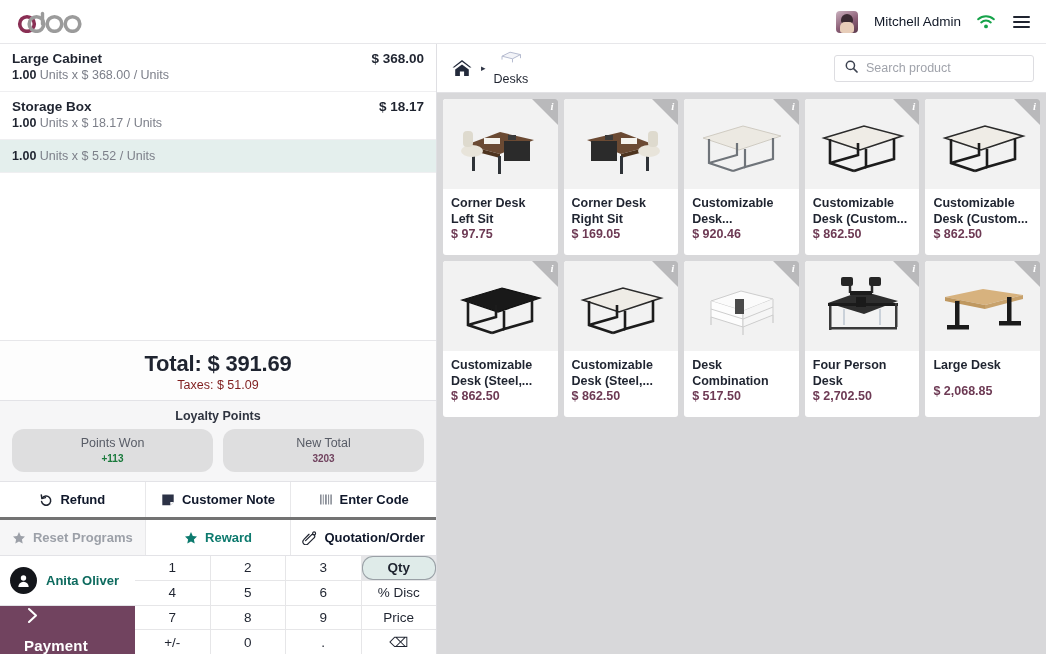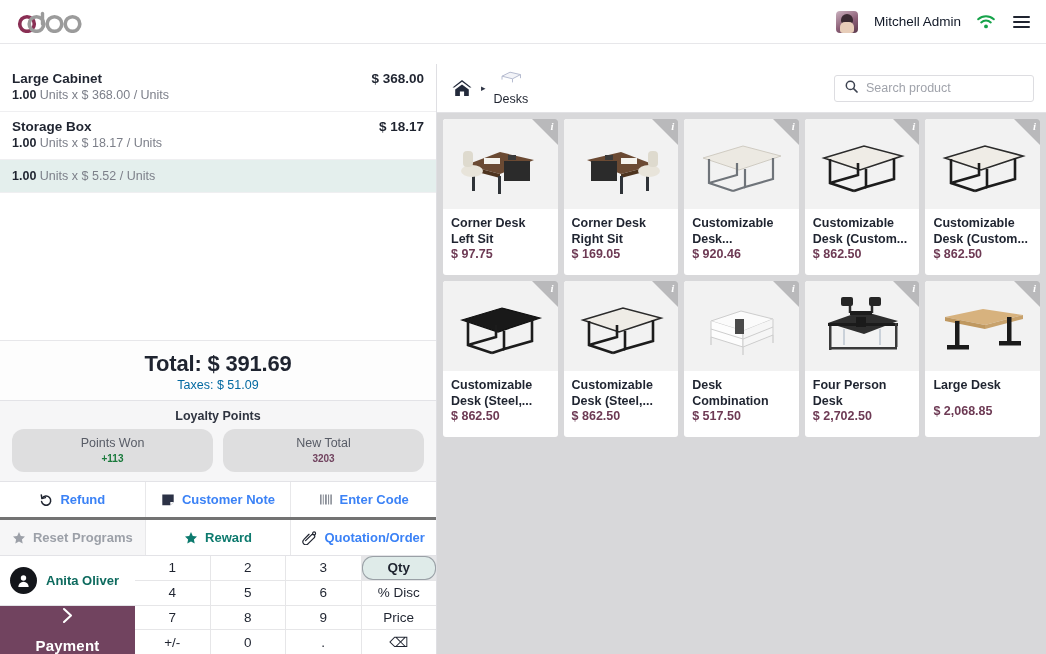--- a/index.html
+++ b/index.html
@@ -34,21 +34,21 @@
   .avatar::after {
     content: ""; position: absolute; left: 4px; top: 11px; width: 14px; height: 11px;
     background: #e7cdb9; border-radius: 5px 5px 3px 3px;
   }
   .user-name { font-size: 13.5px; color: #111827; white-space: nowrap; }
   .wifi-icon { display: flex; align-items: center; }
   .burger { display: flex; flex-direction: column; gap: 3px; cursor: pointer; padding: 2px; }
   .burger i { display: block; width: 17px; height: 2px; background: #1f2430; border-radius: 1px; }
 
   
-  .body-split { flex: 1 1 auto; display: flex; min-height: 0; margin-top: 20px; }
+  .body-split { flex: 1 1 auto; display: flex; min-height: 0; }
 
   
   .left-pane {
     width: 437px; flex: 0 0 437px;
     display: flex; flex-direction: column;
     background: #ffffff;
     border-right: 1px solid #dfdfe3;
     min-height: 0;
   }
   .orderlines { flex: 1 1 auto; overflow: hidden; min-height: 0; }
@@ -65,21 +65,21 @@
   .ol-sub b { color: #1f2430; font-weight: bold; }
 
   .totals {
     flex: 0 0 auto;
     padding: 10px 12px 8px 12px;
     text-align: center;
     border-top: 1px solid #e7e7ea;
     background: #fdfdfd;
   }
   .total-line { font-size: 22px; font-weight: bold; color: #1f2430; letter-spacing: -0.2px; }
-  .taxes-line { font-size: 12.5px; color: #0369a1; margin-top: 1px; }
+  .taxes-line { font-size: 12.5px; color: #7f1d1d; margin-top: 1px; }
 
   .loyalty {
     flex: 0 0 auto; background: #f6f6f7;
     border-top: 1px solid #e3e3e7;
     padding: 5px 12px 9px 12px;
   }
   .loyalty-title { text-align: center; font-size: 12.5px; font-weight: bold; color: #2f3440; padding: 3px 0 6px; }
   .loyalty-cards { display: flex; gap: 10px; }
   .loyalty-card {
     flex: 1 1 0; background: #dededf; border-radius: 12px;
@@ -92,21 +92,21 @@
 
   .action-row {
     flex: 0 0 auto; display: flex;
     border-top: 1px solid #e3e3e7;
     background: #ffffff;
   }
   .action-row.second { background: #ffffff; border-top: 3px solid #737373; }
   .action-btn {
     flex: 1 1 0; height: 35px;
     display: flex; align-items: center; justify-content: center; gap: 7px;
-    font-size: 13px; font-weight: bold; color: #3b82f6;
+    font-size: 13px; font-weight: bold; color: #0f172a;
     border-right: 1px solid #e8e8ea; cursor: pointer;
     white-space: nowrap;
   }
   .action-btn:last-child { border-right: none; }
   .action-btn.disabled { color: #9ca0a8; background: #f6f6f7; cursor: default; }
   .action-btn.teal { color: #0d7a6e; }
   .ab-icon { display: inline-flex; align-items: center; }
 
   
   .bottom-zone { flex: 0 0 auto; display: flex; border-top: 1px solid #e3e3e7; }
@@ -116,22 +116,22 @@
     padding: 0 10px; cursor: pointer; background: #ffffff;
     border-bottom: 1px solid #e3e3e7;
   }
   .cust-avatar {
     width: 27px; height: 27px; border-radius: 50%; background: #14161b;
     display: flex; align-items: center; justify-content: center; flex: 0 0 27px;
   }
   .cust-name { font-size: 13px; font-weight: bold; color: #0d6a5e; white-space: nowrap; overflow: hidden; }
   .payment-btn {
     flex: 1 1 auto; background: #71435f; color: #ffffff;
-    display: flex; flex-direction: column; align-items: center; justify-content: center;
-    gap: 8px; cursor: pointer;
+    display: flex; flex-direction: column; align-items: flex-start; justify-content: center;
+    gap: 8px; cursor: pointer; padding-left: 24px;
   }
   .payment-label { font-size: 15px; font-weight: bold; letter-spacing: .2px; }
 
   .numpad { flex: 1 1 auto; display: grid; grid-template-columns: repeat(4, 1fr); grid-template-rows: repeat(4, 1fr); background: #e6e6e8; gap: 1px; padding-top: 0; }
   .np-key {
     background: #ffffff; display: flex; align-items: center; justify-content: center;
     font-size: 13.5px; color: #1f2430; cursor: pointer; font-weight: normal;
   }
   .np-key.mode { font-weight: normal; }
   .np-key.active { background: #dfebe9; box-shadow: inset 0 0 0 1px #9aa0a6; font-weight: bold; border-radius: 11px; }

